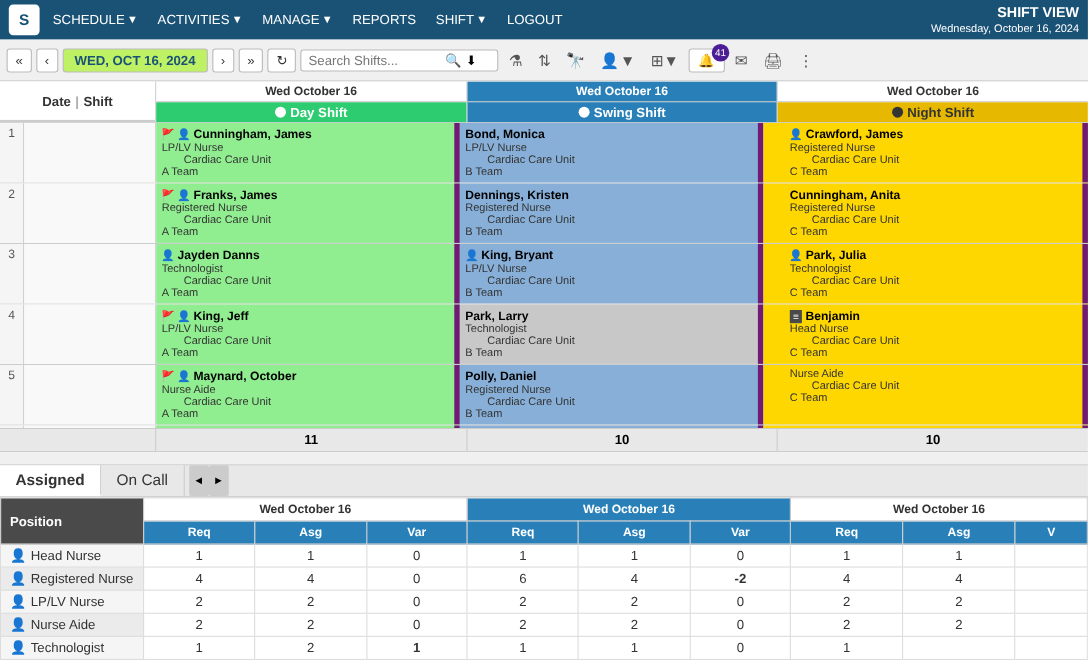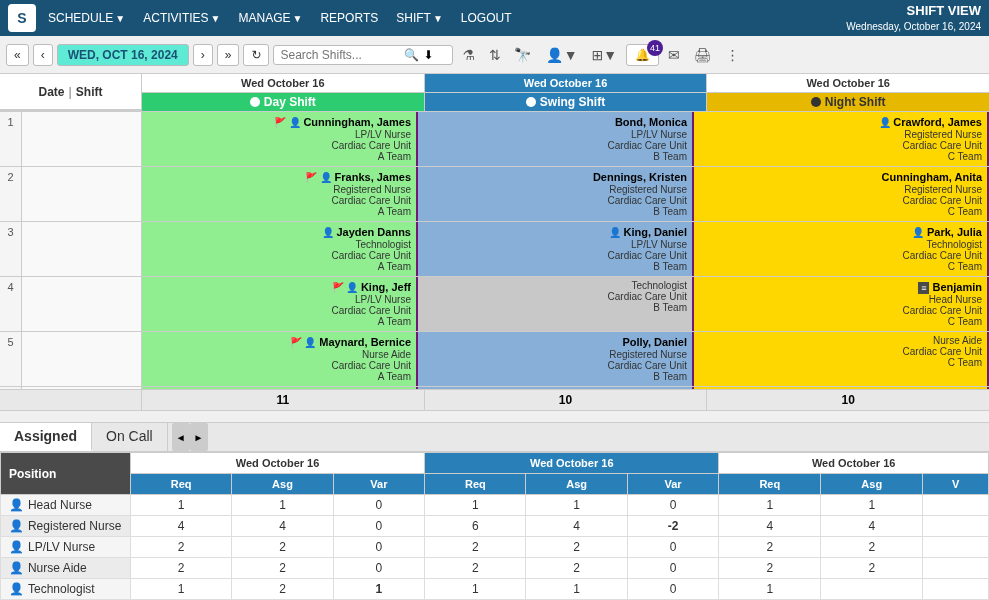--- a/index.html
+++ b/index.html
@@ -38,21 +38,21 @@
       border-radius: 3px;
       padding: 3px 7px;
       cursor: pointer;
       font-size: 12px;
       color: #333;
       display: flex;
       align-items: center;
       justify-content: center;
     }
     .date-display {
-      background: #5eead4;
+      background: #bef264;
       border: 1px solid #bbb;
       border-radius: 3px;
       padding: 3px 10px;
       font-weight: bold;
       color: #1a5276;
       font-size: 12px;
     }
     .search-box {
       display: flex;
       align-items: center;
@@ -163,33 +163,32 @@
       min-width: 120px;
       padding: 4px;
       border-right: 1px solid #ccc;
       font-size: 10px;
       color: #555;
       background: #f9f9f9;
     }
     .shift-cell {
       flex: 1;
       padding: 3px 5px;
-      border-right: 2px solid #701a75;
+      border-right: 5px solid #701a75;
       font-size: 11px;
       position: relative;
-      text-align: right;
     }
     .day-cell { background: #90ee90; }
     .swing-cell { background: #87afd7; }
     .night-cell { background: #ffd700; padding-left: 24px; }
     .grayed-cell { background: #c8c8c8; }
 
     .staff-name { font-weight: bold; color: #000; font-size: 11px; }
     .staff-role { color: #333; font-size: 10px; }
-    .staff-unit { color: #333; font-size: 10px; }
+    .staff-unit { color: #333; font-size: 10px; margin-left: 20px; }
     .staff-team { color: #333; font-size: 10px; }
 
     .flag-icon { color: #e74c3c; font-size: 10px; margin-right: 2px; }
     .person-icon { color: #555; font-size: 10px; margin-right: 2px; }
     .orange-icon { color: #e67e22; font-size: 10px; margin-right: 2px; }
 
     
     .h-scroll-area {
       height: 12px;
       background: #f0f0f0;
@@ -423,21 +422,21 @@
       <div class="shift-row">
         <div class="row-num-cell">3</div>
         <div class="date-info-cell"></div>
         <div class="shift-cell day-cell">
           <div><span class="person-icon">👤</span><span class="staff-name">Jayden Danns</span></div>
           <div class="staff-role">Technologist</div>
           <div class="staff-unit">Cardiac Care Unit</div>
           <div class="staff-team">A Team</div>
         </div>
         <div class="shift-cell swing-cell">
-          <div><span class="person-icon">👤</span><span class="staff-name">King, Daniel</span></div>
+          <div><span class="person-icon">👤</span><span class="staff-name">King, Bryant</span></div>
           <div class="staff-role">LP/LV Nurse</div>
           <div class="staff-unit">Cardiac Care Unit</div>
           <div class="staff-team">B Team</div>
         </div>
         <div class="shift-cell night-cell">
           <div><span class="orange-icon">👤</span><span class="staff-name">Park, Julia</span></div>
           <div class="staff-role">Technologist</div>
           <div class="staff-unit">Cardiac Care Unit</div>
           <div class="staff-team">C Team</div>
         </div>
@@ -446,37 +445,38 @@
       <div class="shift-row">
         <div class="row-num-cell">4</div>
         <div class="date-info-cell"></div>
         <div class="shift-cell day-cell">
           <div><span class="flag-icon">🚩</span><span class="person-icon">👤</span><span class="staff-name">King, Jeff</span></div>
           <div class="staff-role">LP/LV Nurse</div>
           <div class="staff-unit">Cardiac Care Unit</div>
           <div class="staff-team">A Team</div>
         </div>
         <div class="shift-cell grayed-cell">
+          <div><span class="staff-name">Park, Larry</span></div>
           <div class="staff-role">Technologist</div>
           <div class="staff-unit">Cardiac Care Unit</div>
           <div class="staff-team">B Team</div>
         </div>
         <div class="shift-cell night-cell">
           <div><span style="background:#4a4a4a;color:#fff;font-size:9px;padding:1px 3px;margin-right:3px;">≡</span><span class="staff-name">Benjamin</span></div>
           <div class="staff-role">Head Nurse</div>
           <div class="staff-unit">Cardiac Care Unit</div>
           <div class="staff-team">C Team</div>
         </div>
       </div>
 
       <div class="shift-row">
         <div class="row-num-cell">5</div>
         <div class="date-info-cell"></div>
         <div class="shift-cell day-cell">
-          <div><span class="flag-icon">🚩</span><span class="person-icon">👤</span><span class="staff-name">Maynard, Bernice</span></div>
+          <div><span class="flag-icon">🚩</span><span class="person-icon">👤</span><span class="staff-name">Maynard, October</span></div>
           <div class="staff-role">Nurse Aide</div>
           <div class="staff-unit">Cardiac Care Unit</div>
           <div class="staff-team">A Team</div>
         </div>
         <div class="shift-cell swing-cell">
           <div><span class="staff-name">Polly, Daniel</span></div>
           <div class="staff-role">Registered Nurse</div>
           <div class="staff-unit">Cardiac Care Unit</div>
           <div class="staff-team">B Team</div>
         </div>

